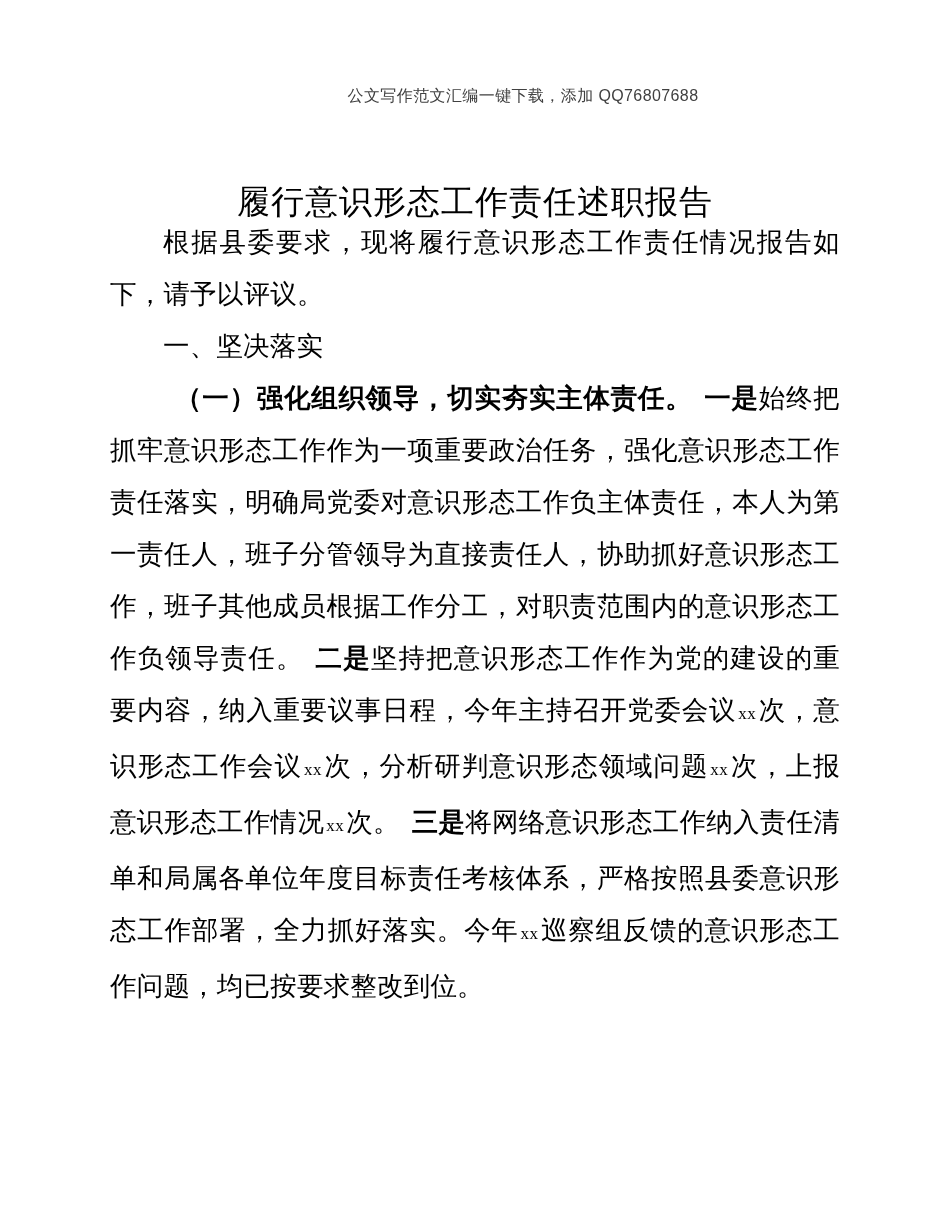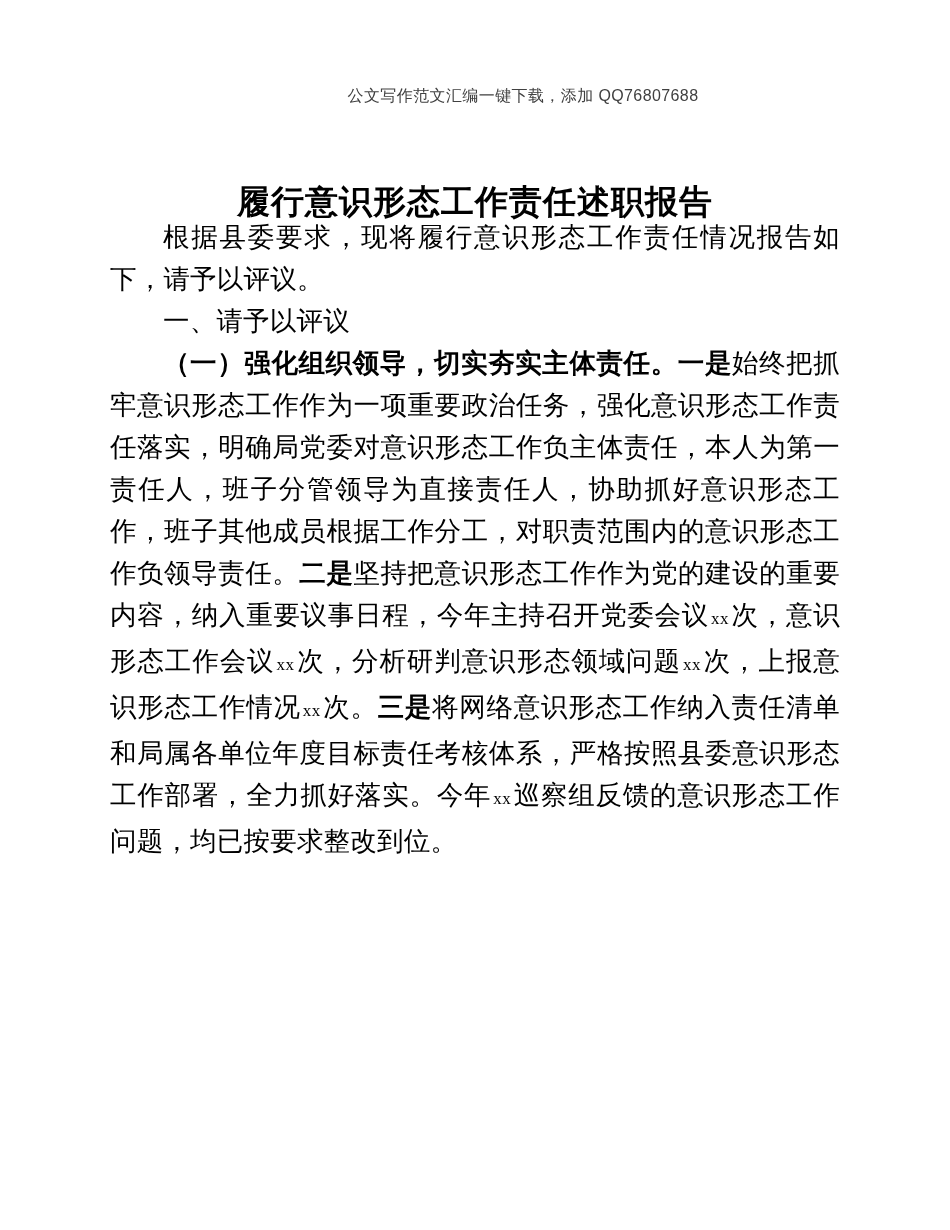--- a/index.html
+++ b/index.html
@@ -34,49 +34,50 @@
 
   
   .doc-title {
     position: absolute;
     top: 156px;
     left: 0;
     width: 950px;
     text-align: center;
     font-size: 33px;
     line-height: 48px;
-    font-weight: bold;
+    font-weight: normal;
     letter-spacing: 1px;
   }
 
   
   .body-block {
     position: absolute;
     top: 216px;
     left: 110px;
     width: 730px;
   }
 
   p.para {
     margin: 0;
     font-size: 26.5px;
-    line-height: 42px;
+    line-height: 52px;
     text-align: justify;
     text-justify: inter-ideograph;
     text-indent: 2em;
     letter-spacing: 0.2px;
     word-break: break-all;
   }
 
   p.para.heading-line {
     text-indent: 2em;
   }
 
   b, strong {
     font-weight: bold;
+    margin-left: 12px;
   }
 
   .lat {
     font-family: "Liberation Serif", "DejaVu Serif", serif;
     font-size: 17px;
     padding: 0 2px;
     letter-spacing: 0.5px;
   }
 </style>
 </head>
@@ -85,19 +86,19 @@
 <div class="page">
 
   <div class="promo-header">公文写作范文汇编一键下载，添加 QQ76807688</div>
 
   <h1 class="doc-title">履行意识形态工作责任述职报告</h1>
 
   <div class="body-block">
 
     <p class="para"><span>根据县委要求，现将履行意识形态工作责任情况报告如下，请予以评议。</span></p>
 
-    <p class="para"><span>一、请予以评议</span></p>
+    <p class="para"><span>一、坚决落实</span></p>
 
     <p class="para heading-line"><b>（一）强化组织领导，切实夯实主体责任。</b><b>一是</b><span>始终把抓牢意识形态工作作为一项重要政治任务，强化意识形态工作责任落实，明确局党委对意识形态工作负主体责任，本人为第一责任人，班子分管领导为直接责任人，协助抓好意识形态工作，班子其他成员根据工作分工，对职责范围内的意识形态工作负领导责任。</span><b>二是</b><span>坚持把意识形态工作作为党的建设的重要内容，纳入重要议事日程，今年主持召开党委会议</span><span class="lat">xx</span><span>次，意识形态工作会议</span><span class="lat">xx</span><span>次，分析研判意识形态领域问题</span><span class="lat">xx</span><span>次，上报意识形态工作情况</span><span class="lat">xx</span><span>次。</span><b>三是</b><span>将网络意识形态工作纳入责任清单和局属各单位年度目标责任考核体系，严格按照县委意识形态工作部署，全力抓好落实。今年</span><span class="lat">xx</span><span>巡察组反馈的意识形态工作问题，均已按要求整改到位。</span></p>
 
 
   </div>
 </div>
 
 </body></html>

